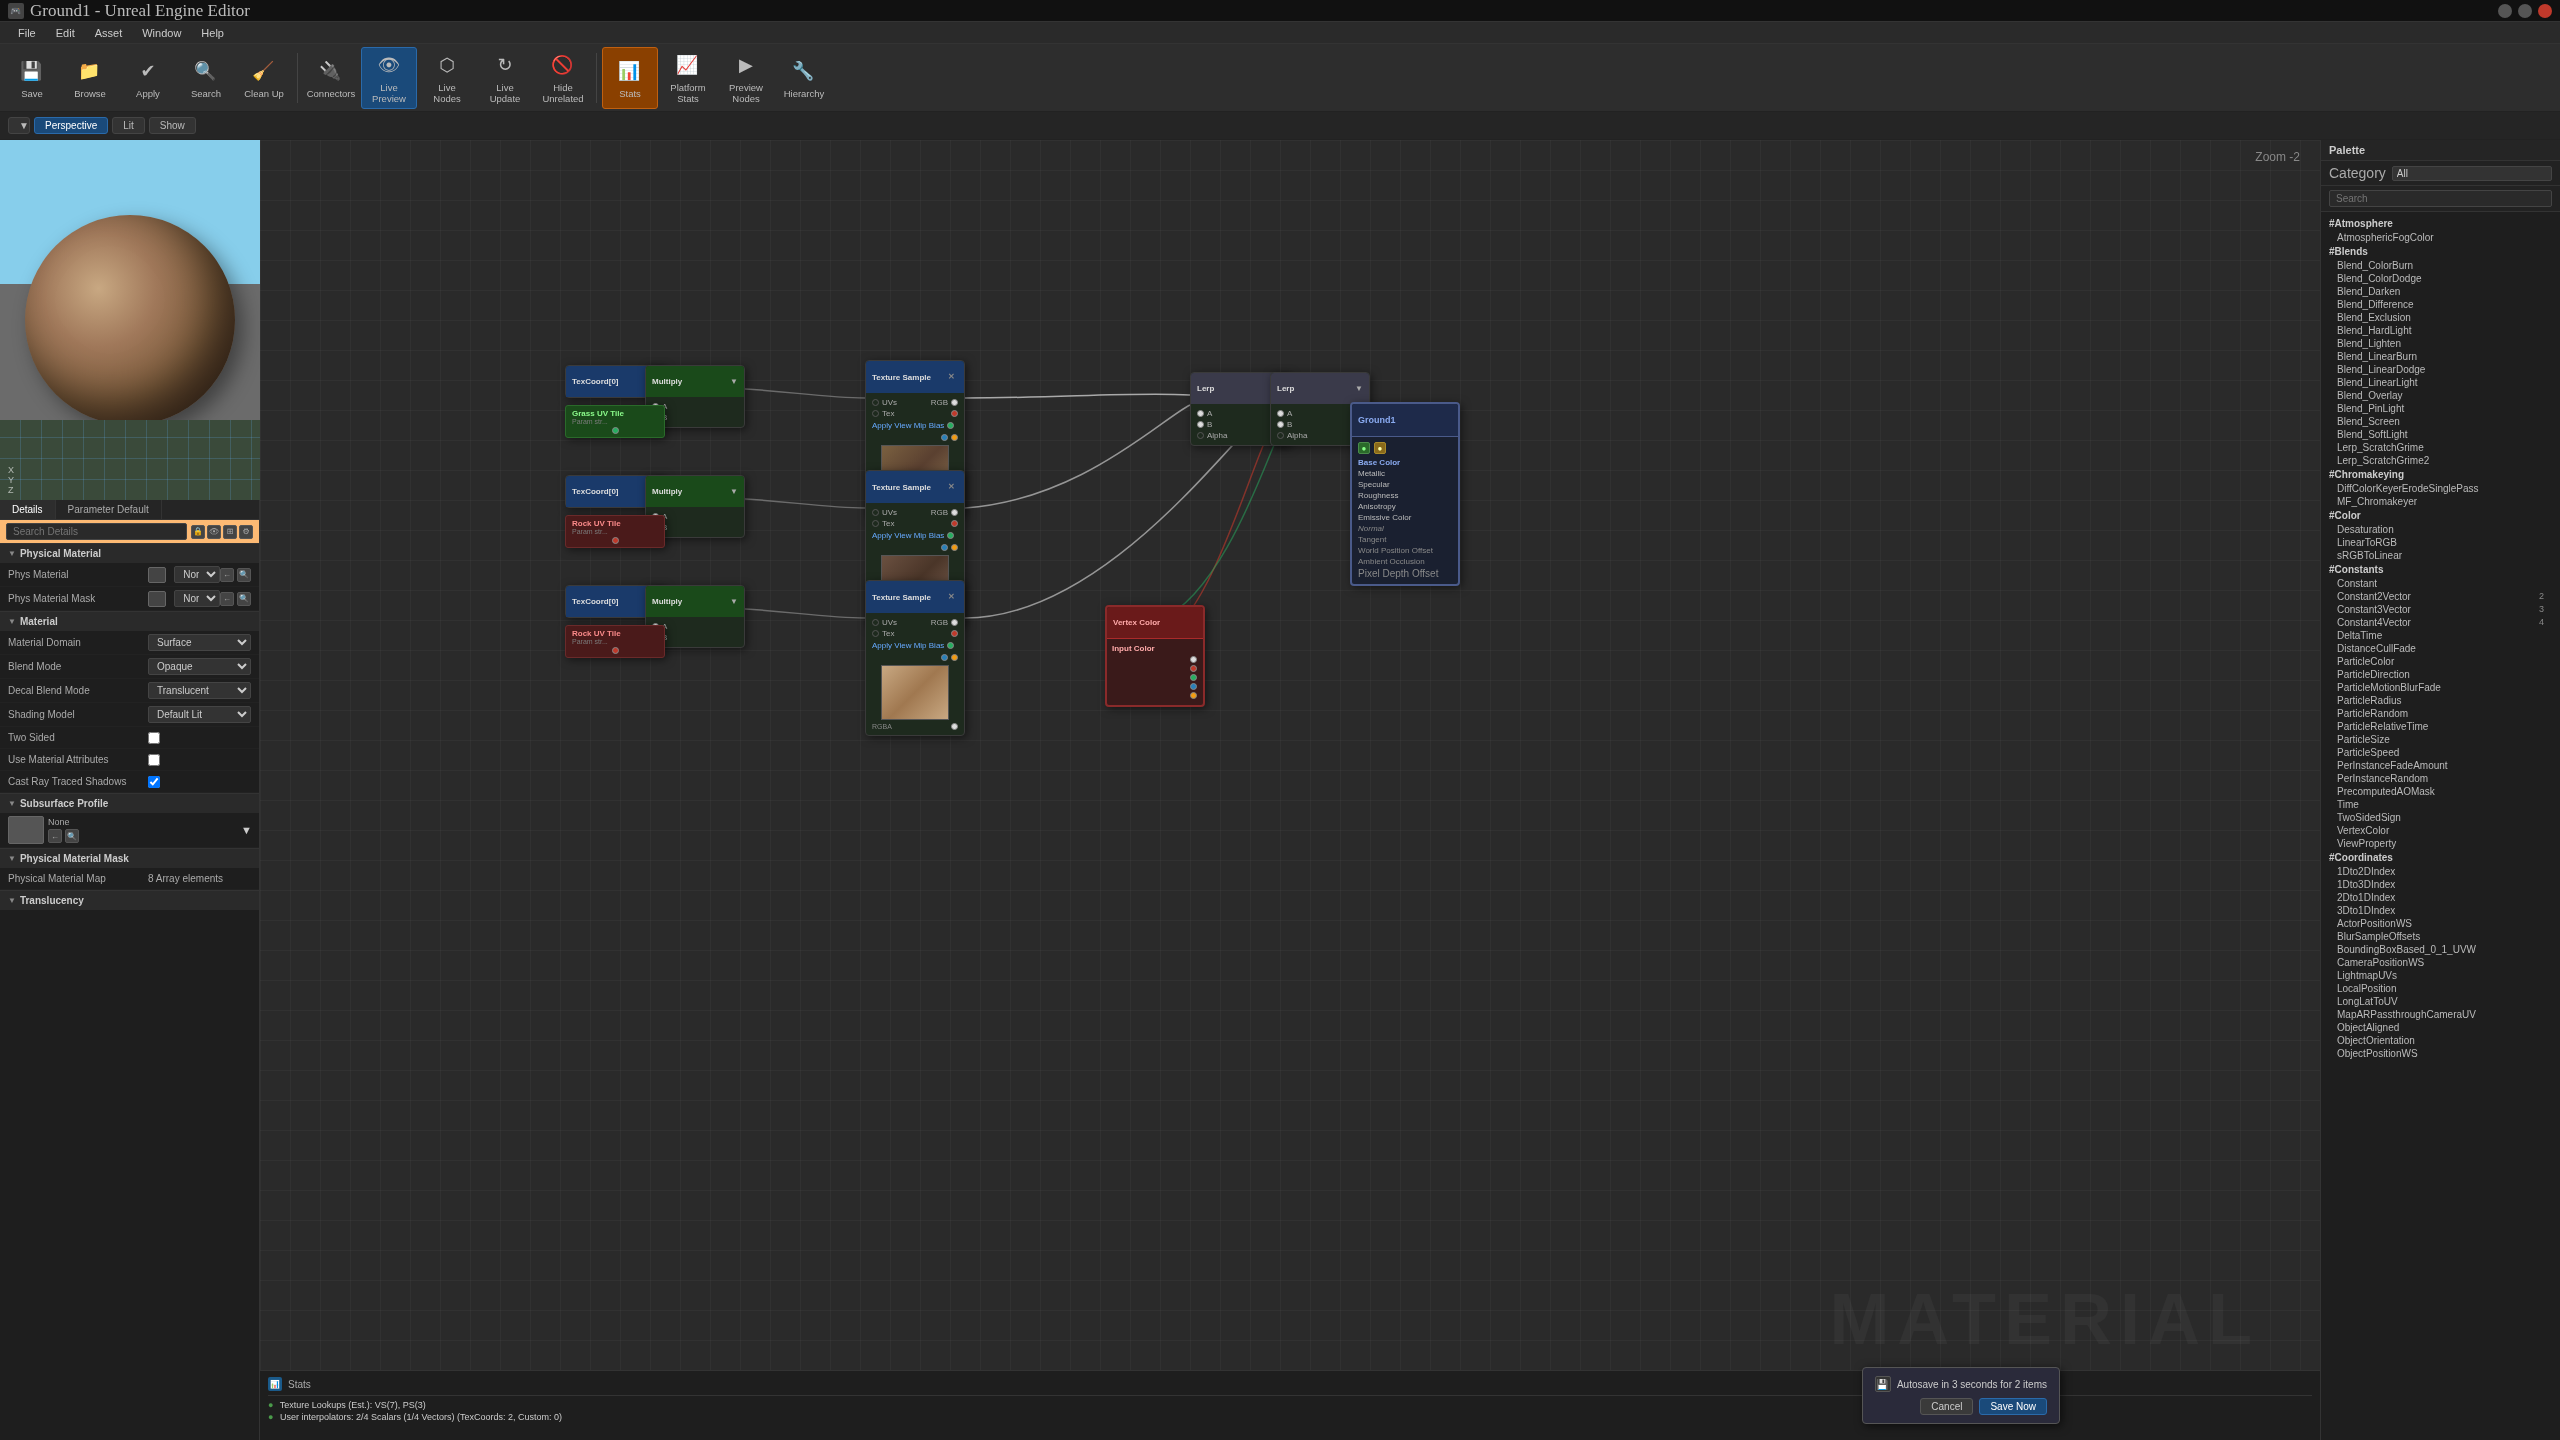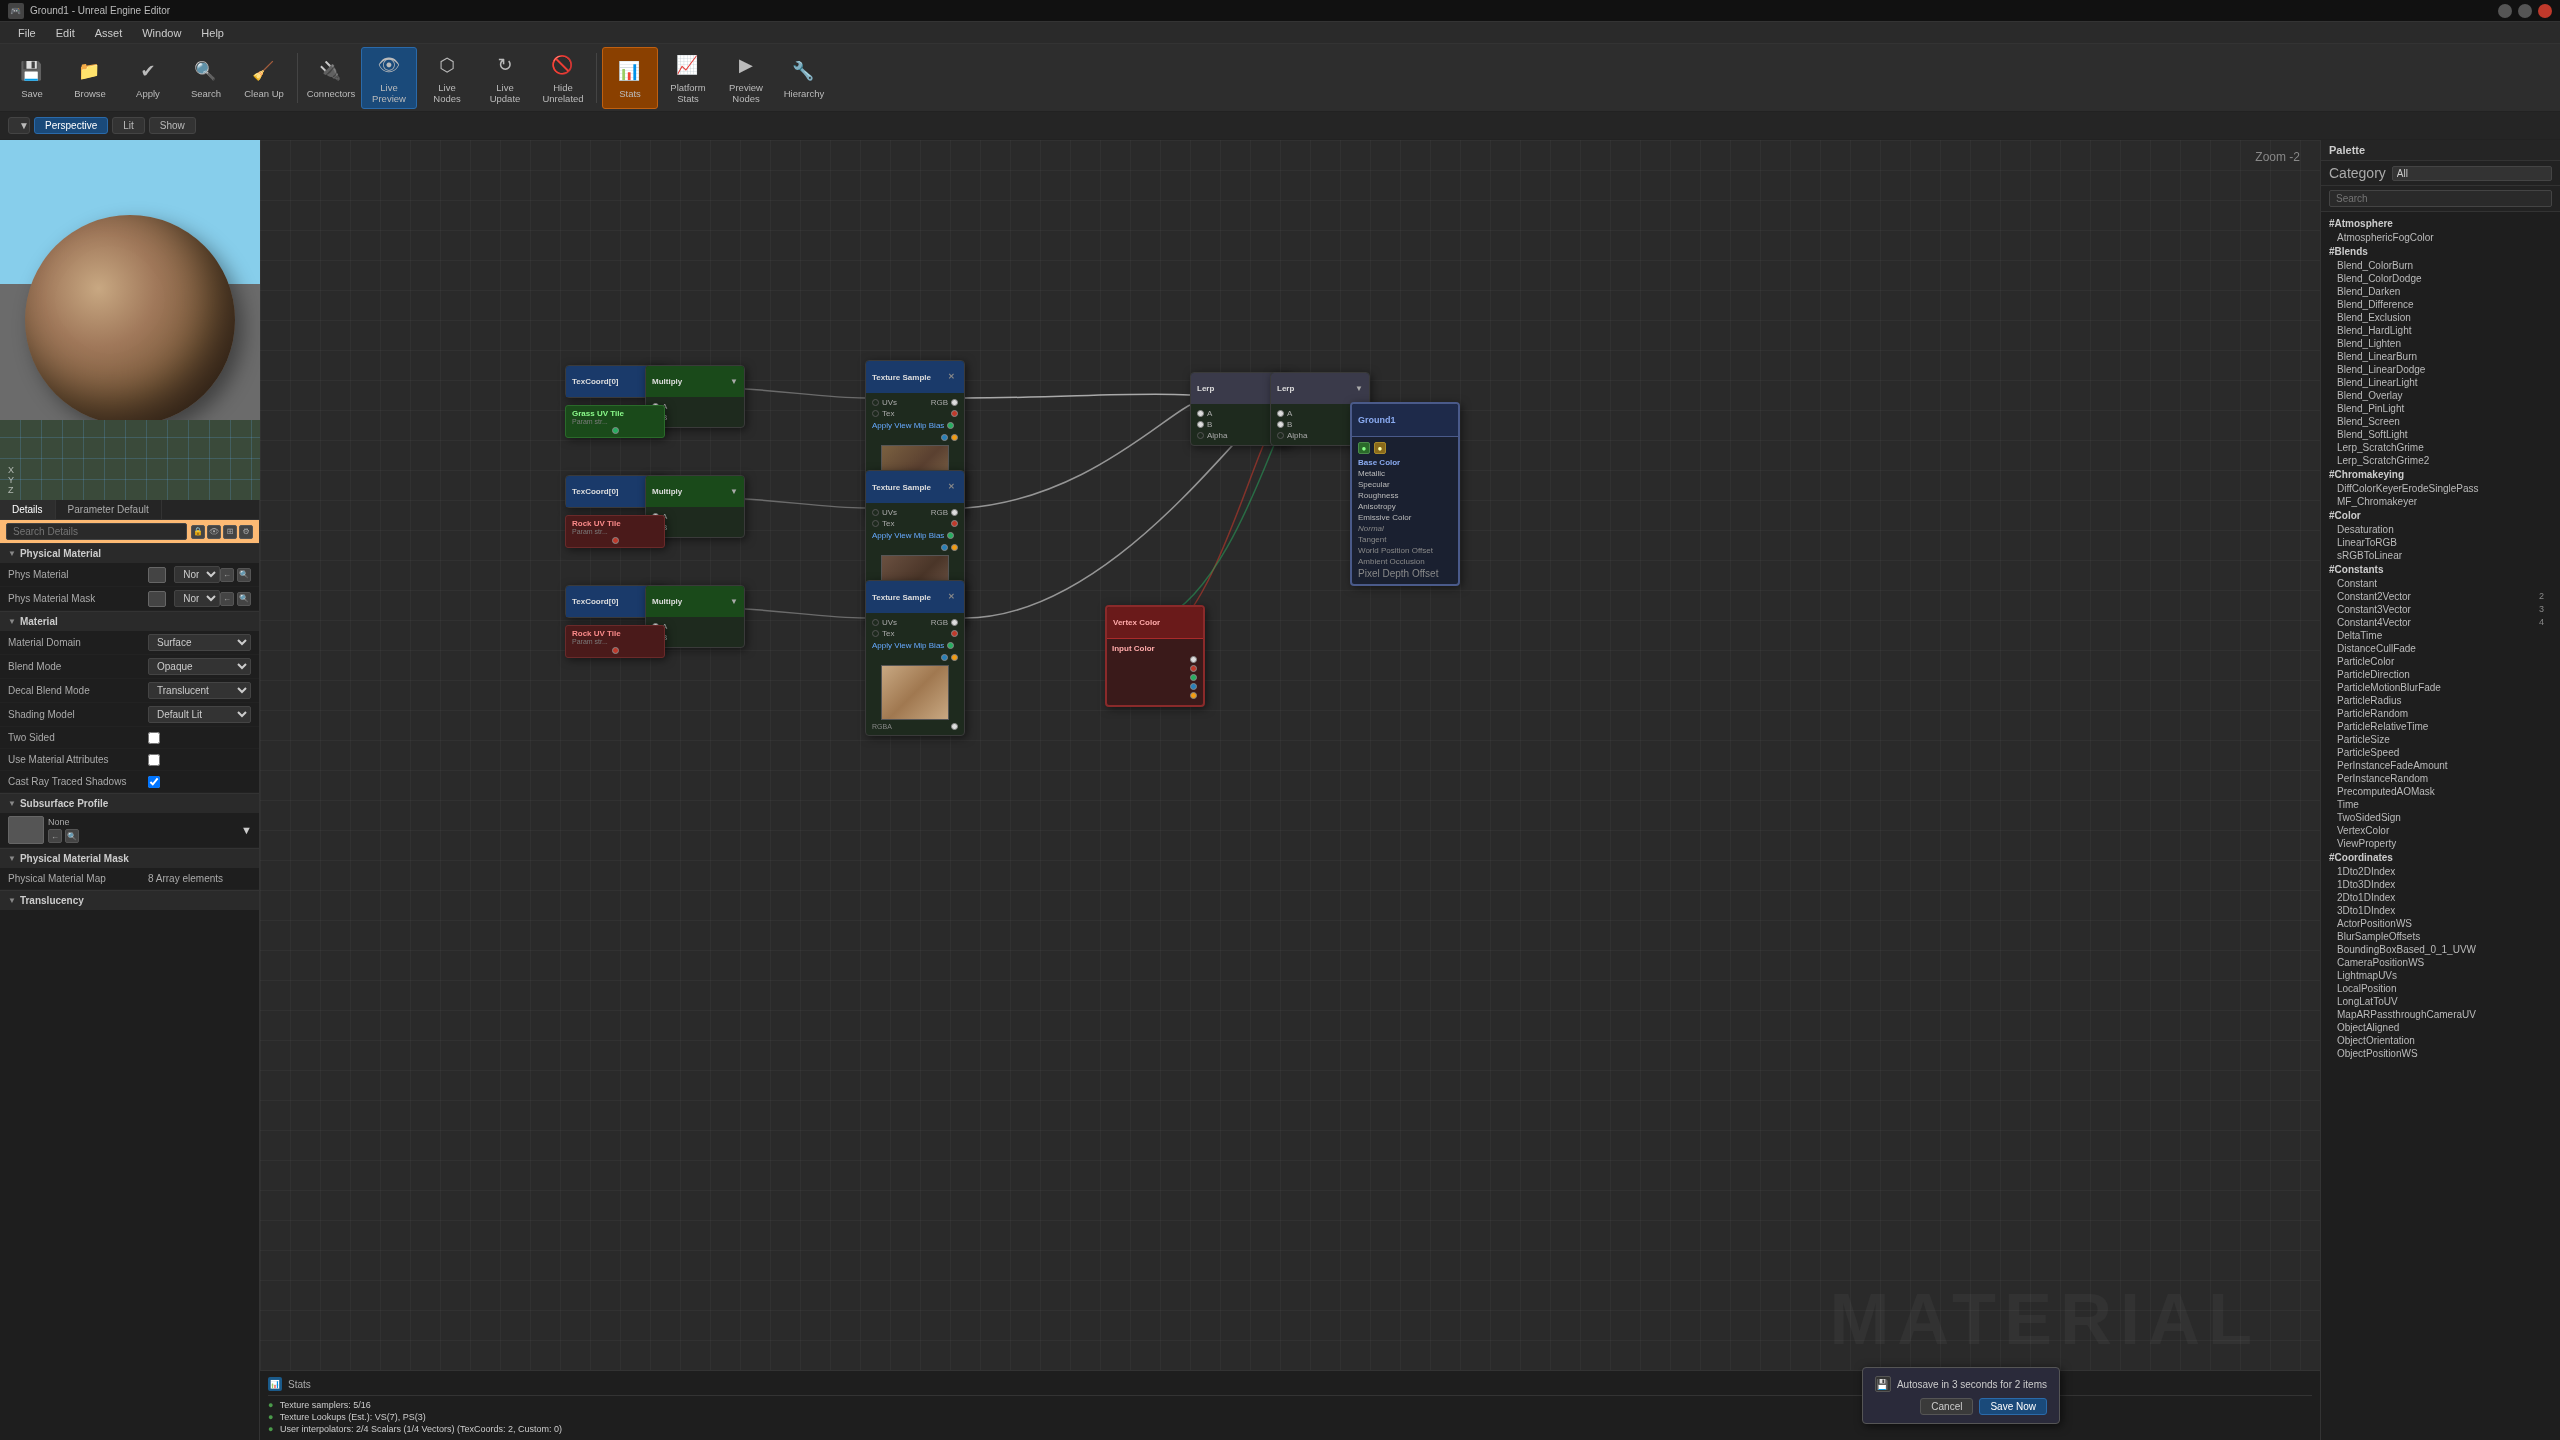--- a/index.html
+++ b/index.html
@@ -25,21 +25,21 @@
     }
     #title-bar .app-icon {
       width: 16px; height: 16px;
       background: #444;
       margin-right: 6px;
       border-radius: 2px;
       display: flex; align-items: center; justify-content: center;
       font-size: 9px; color: #aaa;
     }
     #title-bar .title-text {
-      font-size: 10px; color: #bbb; flex: 1;
+      font-size: 17px; color: #bbb; flex: 1; font-family: Liberation Serif, serif;
     }
     #title-bar .win-controls {
       display: flex; gap: 6px;
     }
     #title-bar .win-btn {
       width: 14px; height: 14px;
       border-radius: 50%;
       border: none; cursor: pointer;
     }
     .win-btn.minimize { background: #555; }
@@ -1117,24 +1117,20 @@
           <div class="port-dot blue"></div>
           <div class="port-dot yellow"></div>
         </div>
       </div>
     </div>
 
     <div id="stats-bar">
       <div class="stats-header">
         <div class="stats-icon">📊</div>
         <span>Stats</span>
-      </div>
-      <div class="stats-row">
-        <span class="stats-bullet">●</span>
-        <span>Texture samplers: 5/16</span>
       </div>
       <div class="stats-row">
         <span class="stats-bullet">●</span>
         <span>Texture Lookups (Est.): VS(7), PS(3)</span>
       </div>
       <div class="stats-row">
         <span class="stats-bullet">●</span>
         <span>User interpolators: 2/4 Scalars (1/4 Vectors) (TexCoords: 2, Custom: 0)</span>
       </div>
     </div>

